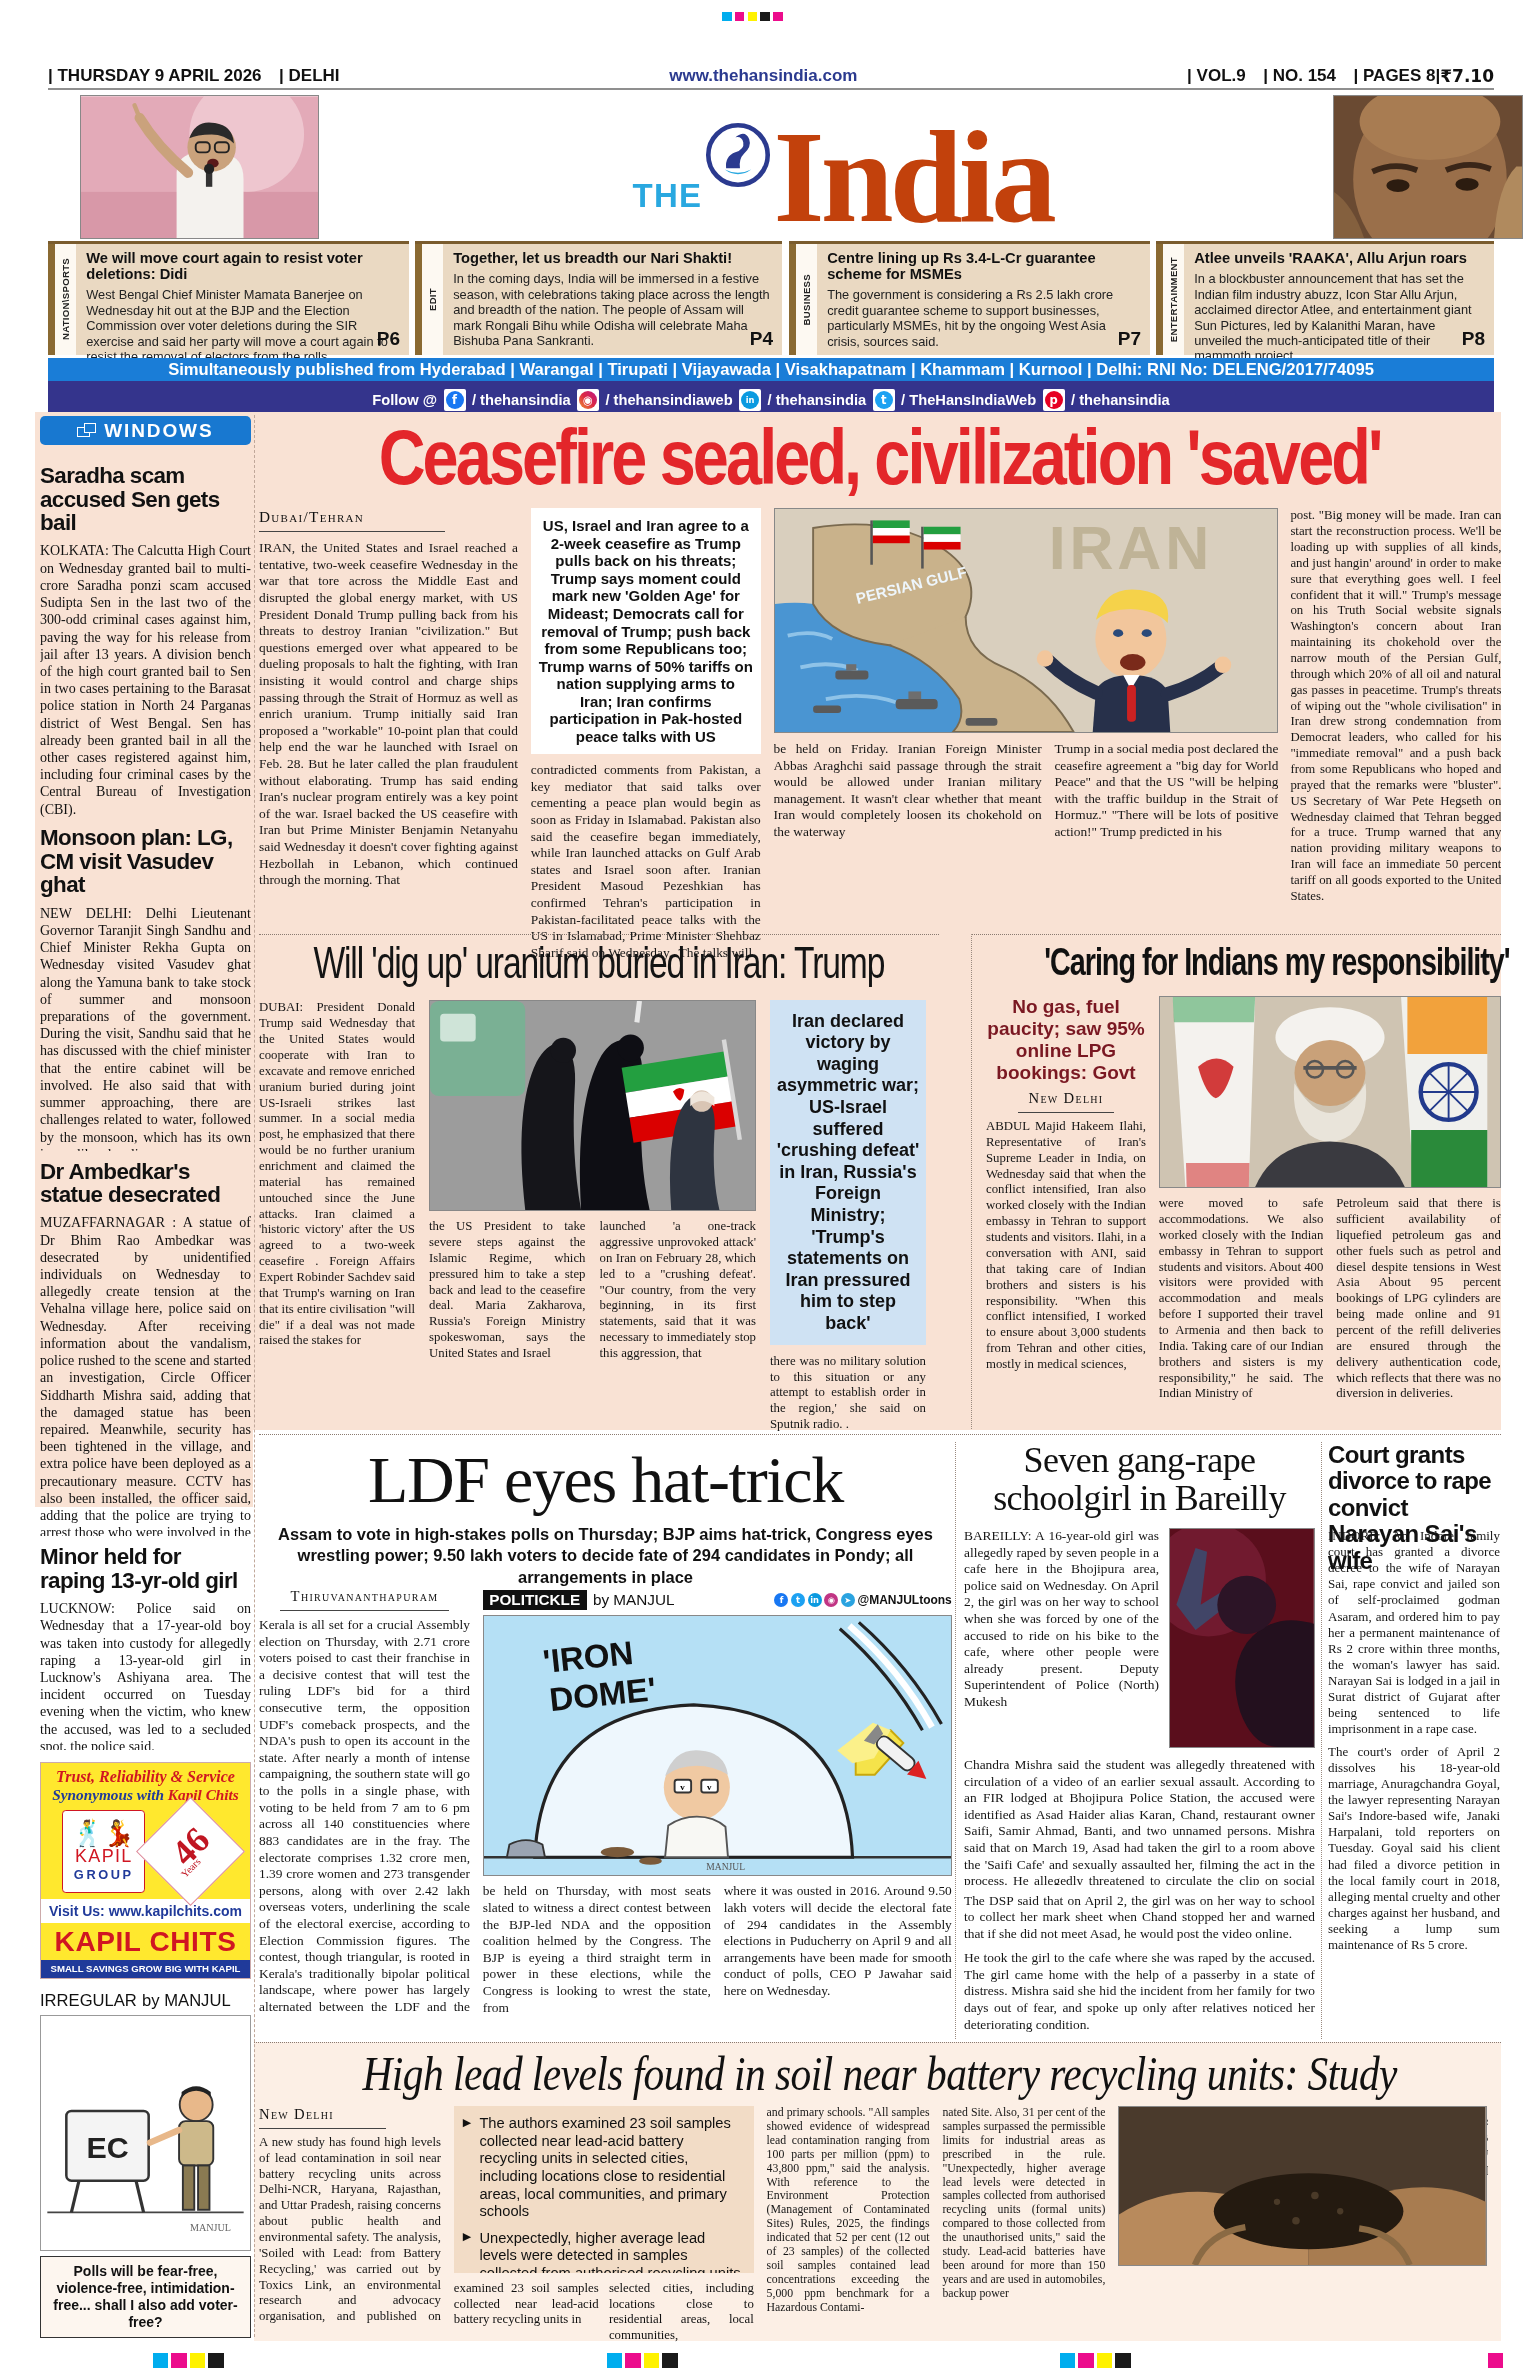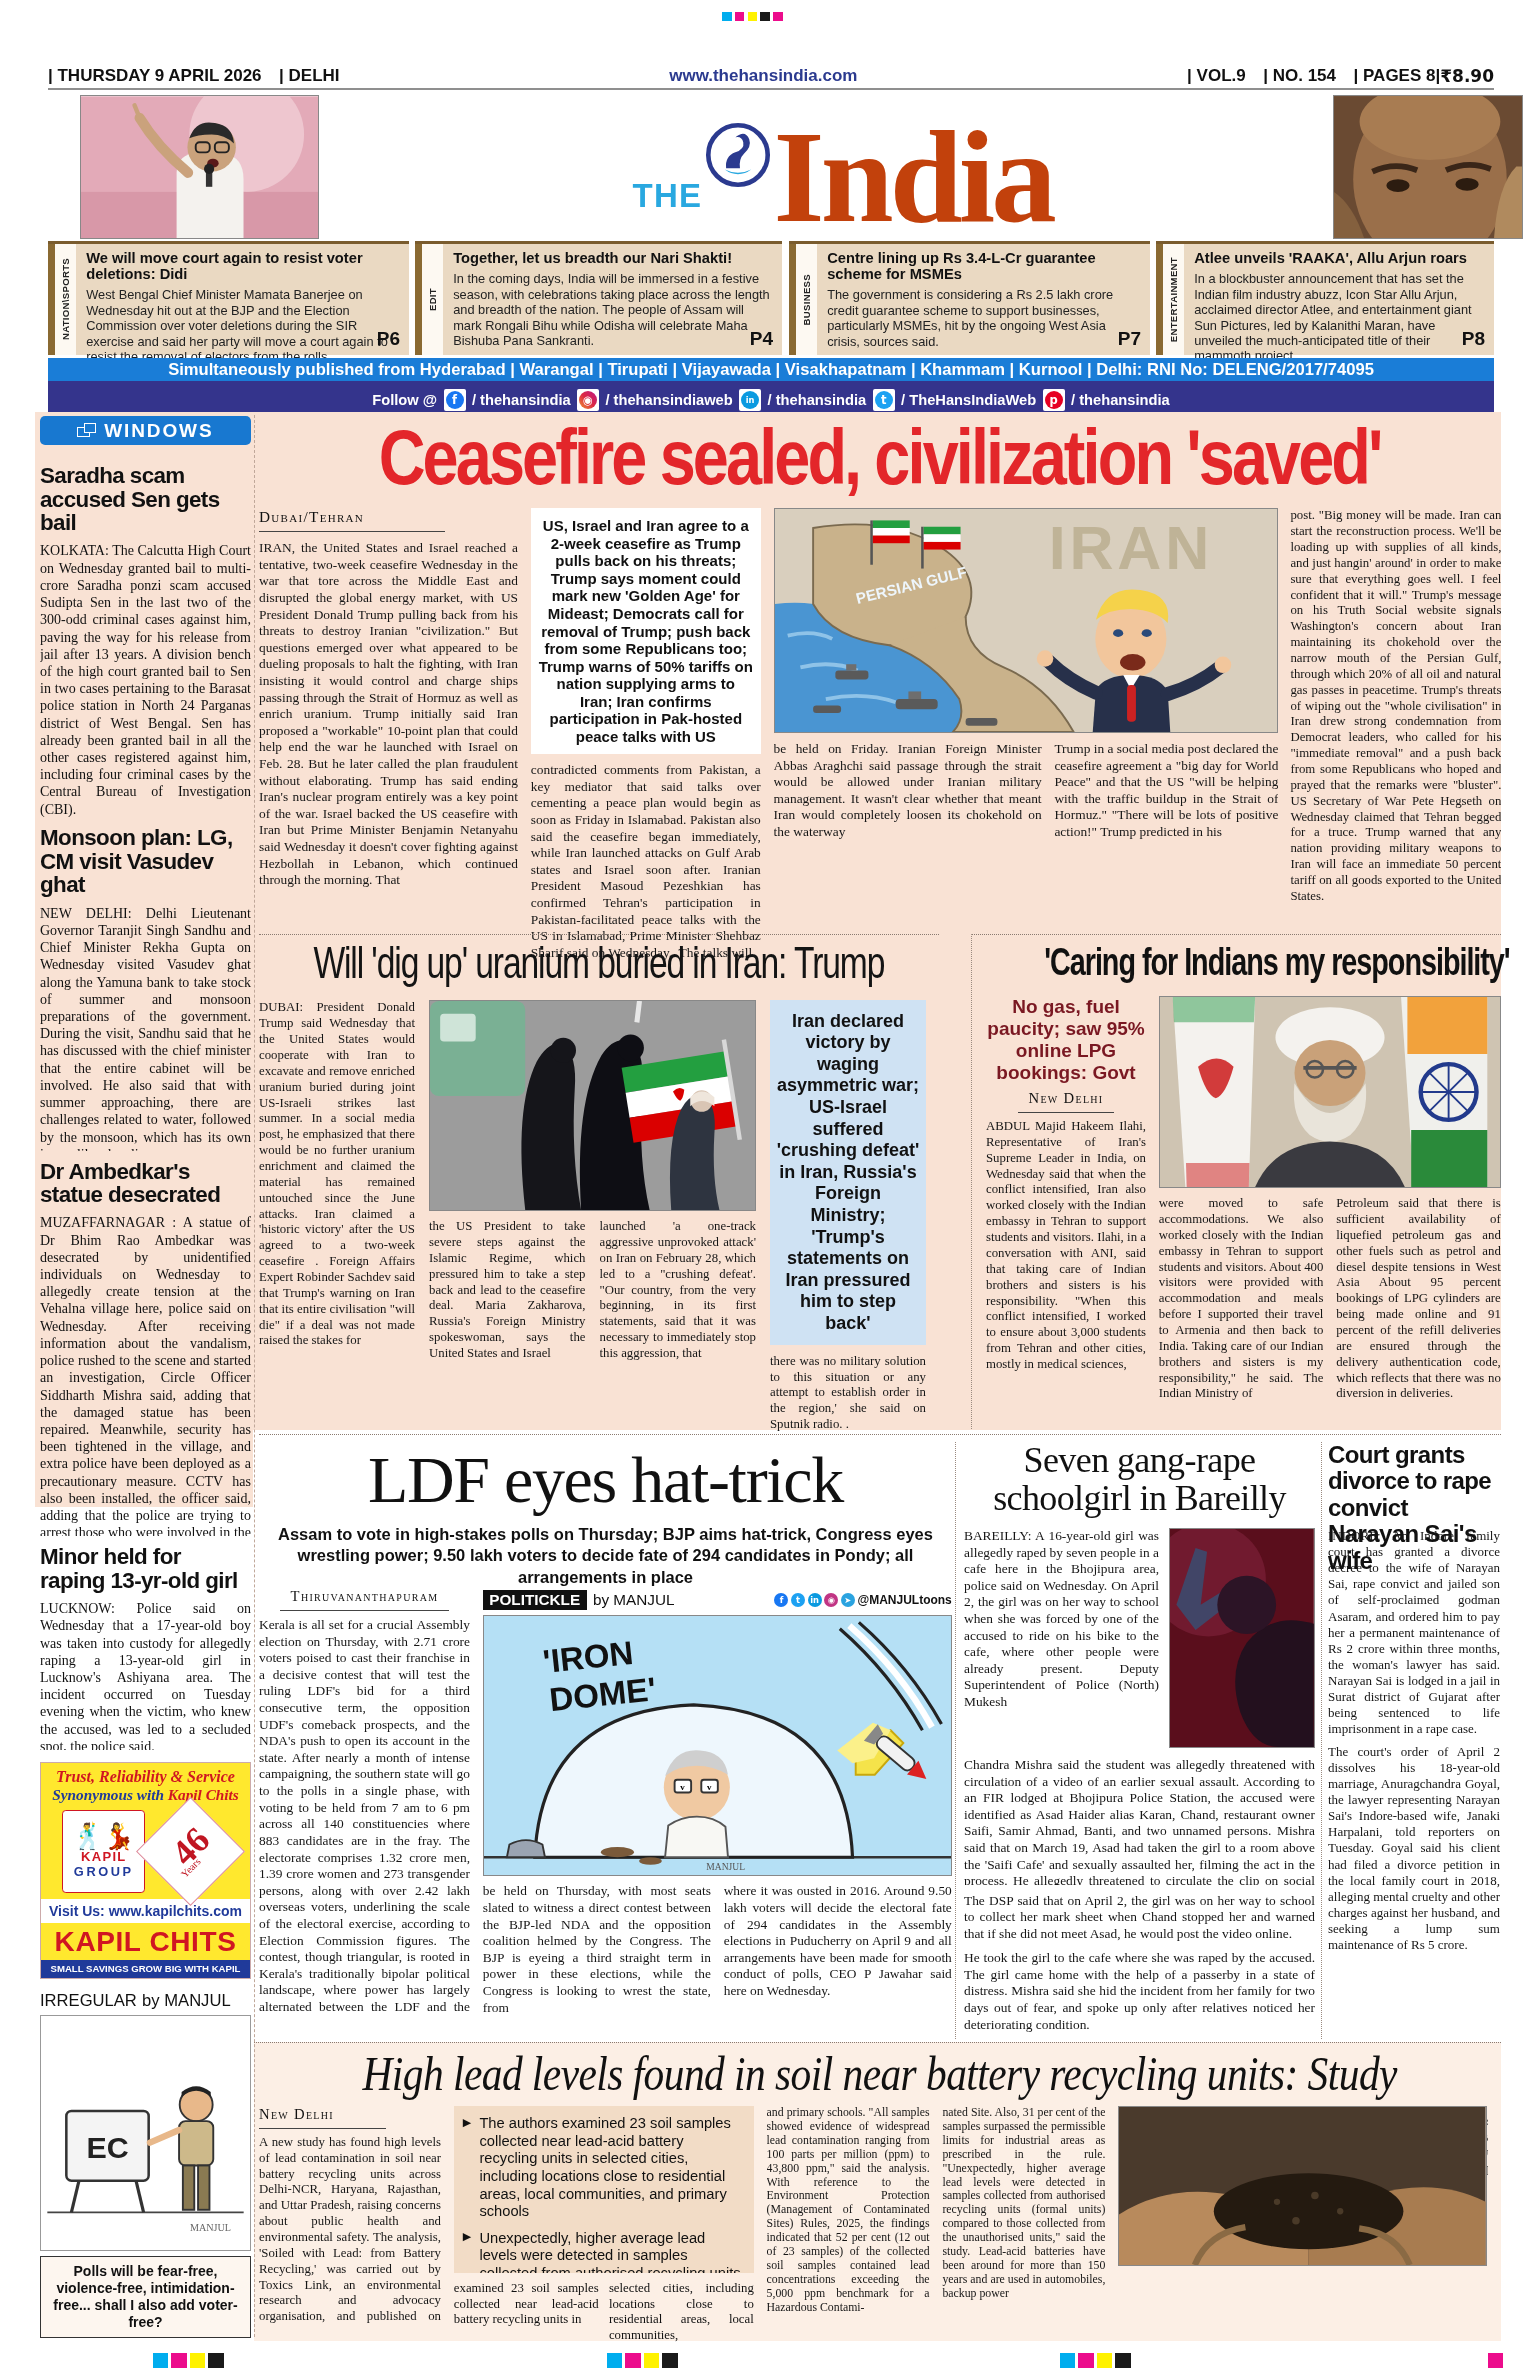--- a/index.html
+++ b/index.html
@@ -48,21 +48,21 @@
 .rail-h{font-family:"Liberation Sans",sans-serif;font-weight:bold;font-size:22.4px;line-height:1.05;margin:9px 0 7.7px;letter-spacing:-0.6px}
 .rail-b{font-size:14px;line-height:1.23;text-align:justify}
 
 #kapil{margin-top:11.5px;border:1.3px solid #caa;background:#ffe82e;padding:5.1px 5.1px 0}
 .kp1{color:#d01622;font-style:italic;font-weight:bold;font-size:16px;text-align:center}
 .kp2{color:#203a9a;font-style:italic;font-weight:bold;font-size:15.3px;text-align:center}
 .kp2 b{color:#d01622}
 .kp-row{display:flex;gap:6.4px;justify-content:center;align-items:center;margin:6.4px 0}
 .kp-logo{background:#fff;border:1.9px solid #d01622;border-radius:3.8px;width:83px;height:83px;display:flex;flex-direction:column;align-items:center;justify-content:center}
 .kp-logo .figs{font-size:25.5px;line-height:1}
-.kp-brand1{color:#d01622;font-family:"Liberation Sans",sans-serif;font-weight:bold;font-size:13px;letter-spacing:1.3px}
+.kp-brand1{color:#d01622;font-family:"Liberation Sans",sans-serif;font-weight:normal;font-size:18px;letter-spacing:1.3px}
 .kp-brand2{color:#203a9a;font-family:"Liberation Sans",sans-serif;font-weight:bold;font-size:12.8px;letter-spacing:2.6px}
 .kp-diamond{width:77px;height:77px;background:#fff;border:1.9px solid #d89;transform:rotate(45deg);display:flex;align-items:center;justify-content:center}
 .kp-diamond div{transform:rotate(-45deg);text-align:center;color:#c01622}
 .kp-46{font-size:36px;font-weight:bold;font-family:"Liberation Serif",serif;line-height:.9}
 .kp-visit{background:#fff;color:#203a9a;font-family:"Liberation Sans",sans-serif;font-weight:bold;font-size:14px;text-align:center;padding:3.8px 0;margin:0 -5.1px}
 .kp-chits{color:#d01622;font-family:"Liberation Sans",sans-serif;font-weight:bold;font-size:28px;text-align:center;letter-spacing:0.6px;padding:2.6px 0}
 .kp-tag{background:#203a9a;color:#fff;font-family:"Liberation Sans",sans-serif;font-weight:bold;font-size:9.6px;text-align:center;padding:3.2px 0;margin:0 -5.1px}
 #irr-hdr{font-family:"Liberation Sans",sans-serif;font-weight:bold;font-size:19px;margin:10.2px 0 3.8px}
 #irr-hdr span{font-weight:normal;font-size:16.6px}
 #irr-cartoon{flex:1;border:0.6px solid #999;background:#fff}
@@ -131,21 +131,21 @@
 <div id="datebar" class="abs">
   <span>| THURSDAY 9 APRIL 2026</span>
   <span class="sep">&nbsp;</span>
   <span>| DELHI</span>
   <span class="mid">www.thehansindia.com</span>
   <span>| VOL.9</span>
   <span class="sep">&nbsp;</span>
   <span>| NO. 154</span>
   <span class="sep">&nbsp;</span>
   <span>| PAGES 8|</span>
-  <span style="font-family:'DejaVu Sans',sans-serif">₹8.90</span>
+  <span style="font-family:'DejaVu Sans',sans-serif">₹7.10</span>
 </div>
 
 <div class="abs photo-frame" style="left:80px;top:95px;width:239px;height:144px">
   <svg width="239" height="144" viewBox="0 0 375 225">
     <rect width="375" height="225" fill="#e3aab8"></rect>
     <circle cx="260" cy="60" r="90" fill="#f0cdd4" opacity=".8"></circle>
     <rect x="0" y="150" width="375" height="75" fill="#d898a8"></rect>
     <path d="M150 225 L150 120 Q150 90 185 88 L225 90 Q255 95 255 130 L255 225 Z" fill="#f4f2ee"></path>
     <circle cx="205" cy="80" r="38" fill="#caa27c"></circle>
     <path d="M170 66 Q180 36 210 42 Q238 46 240 74 Q225 60 205 60 Q182 60 170 66Z" fill="#2a2a2a"></path>

